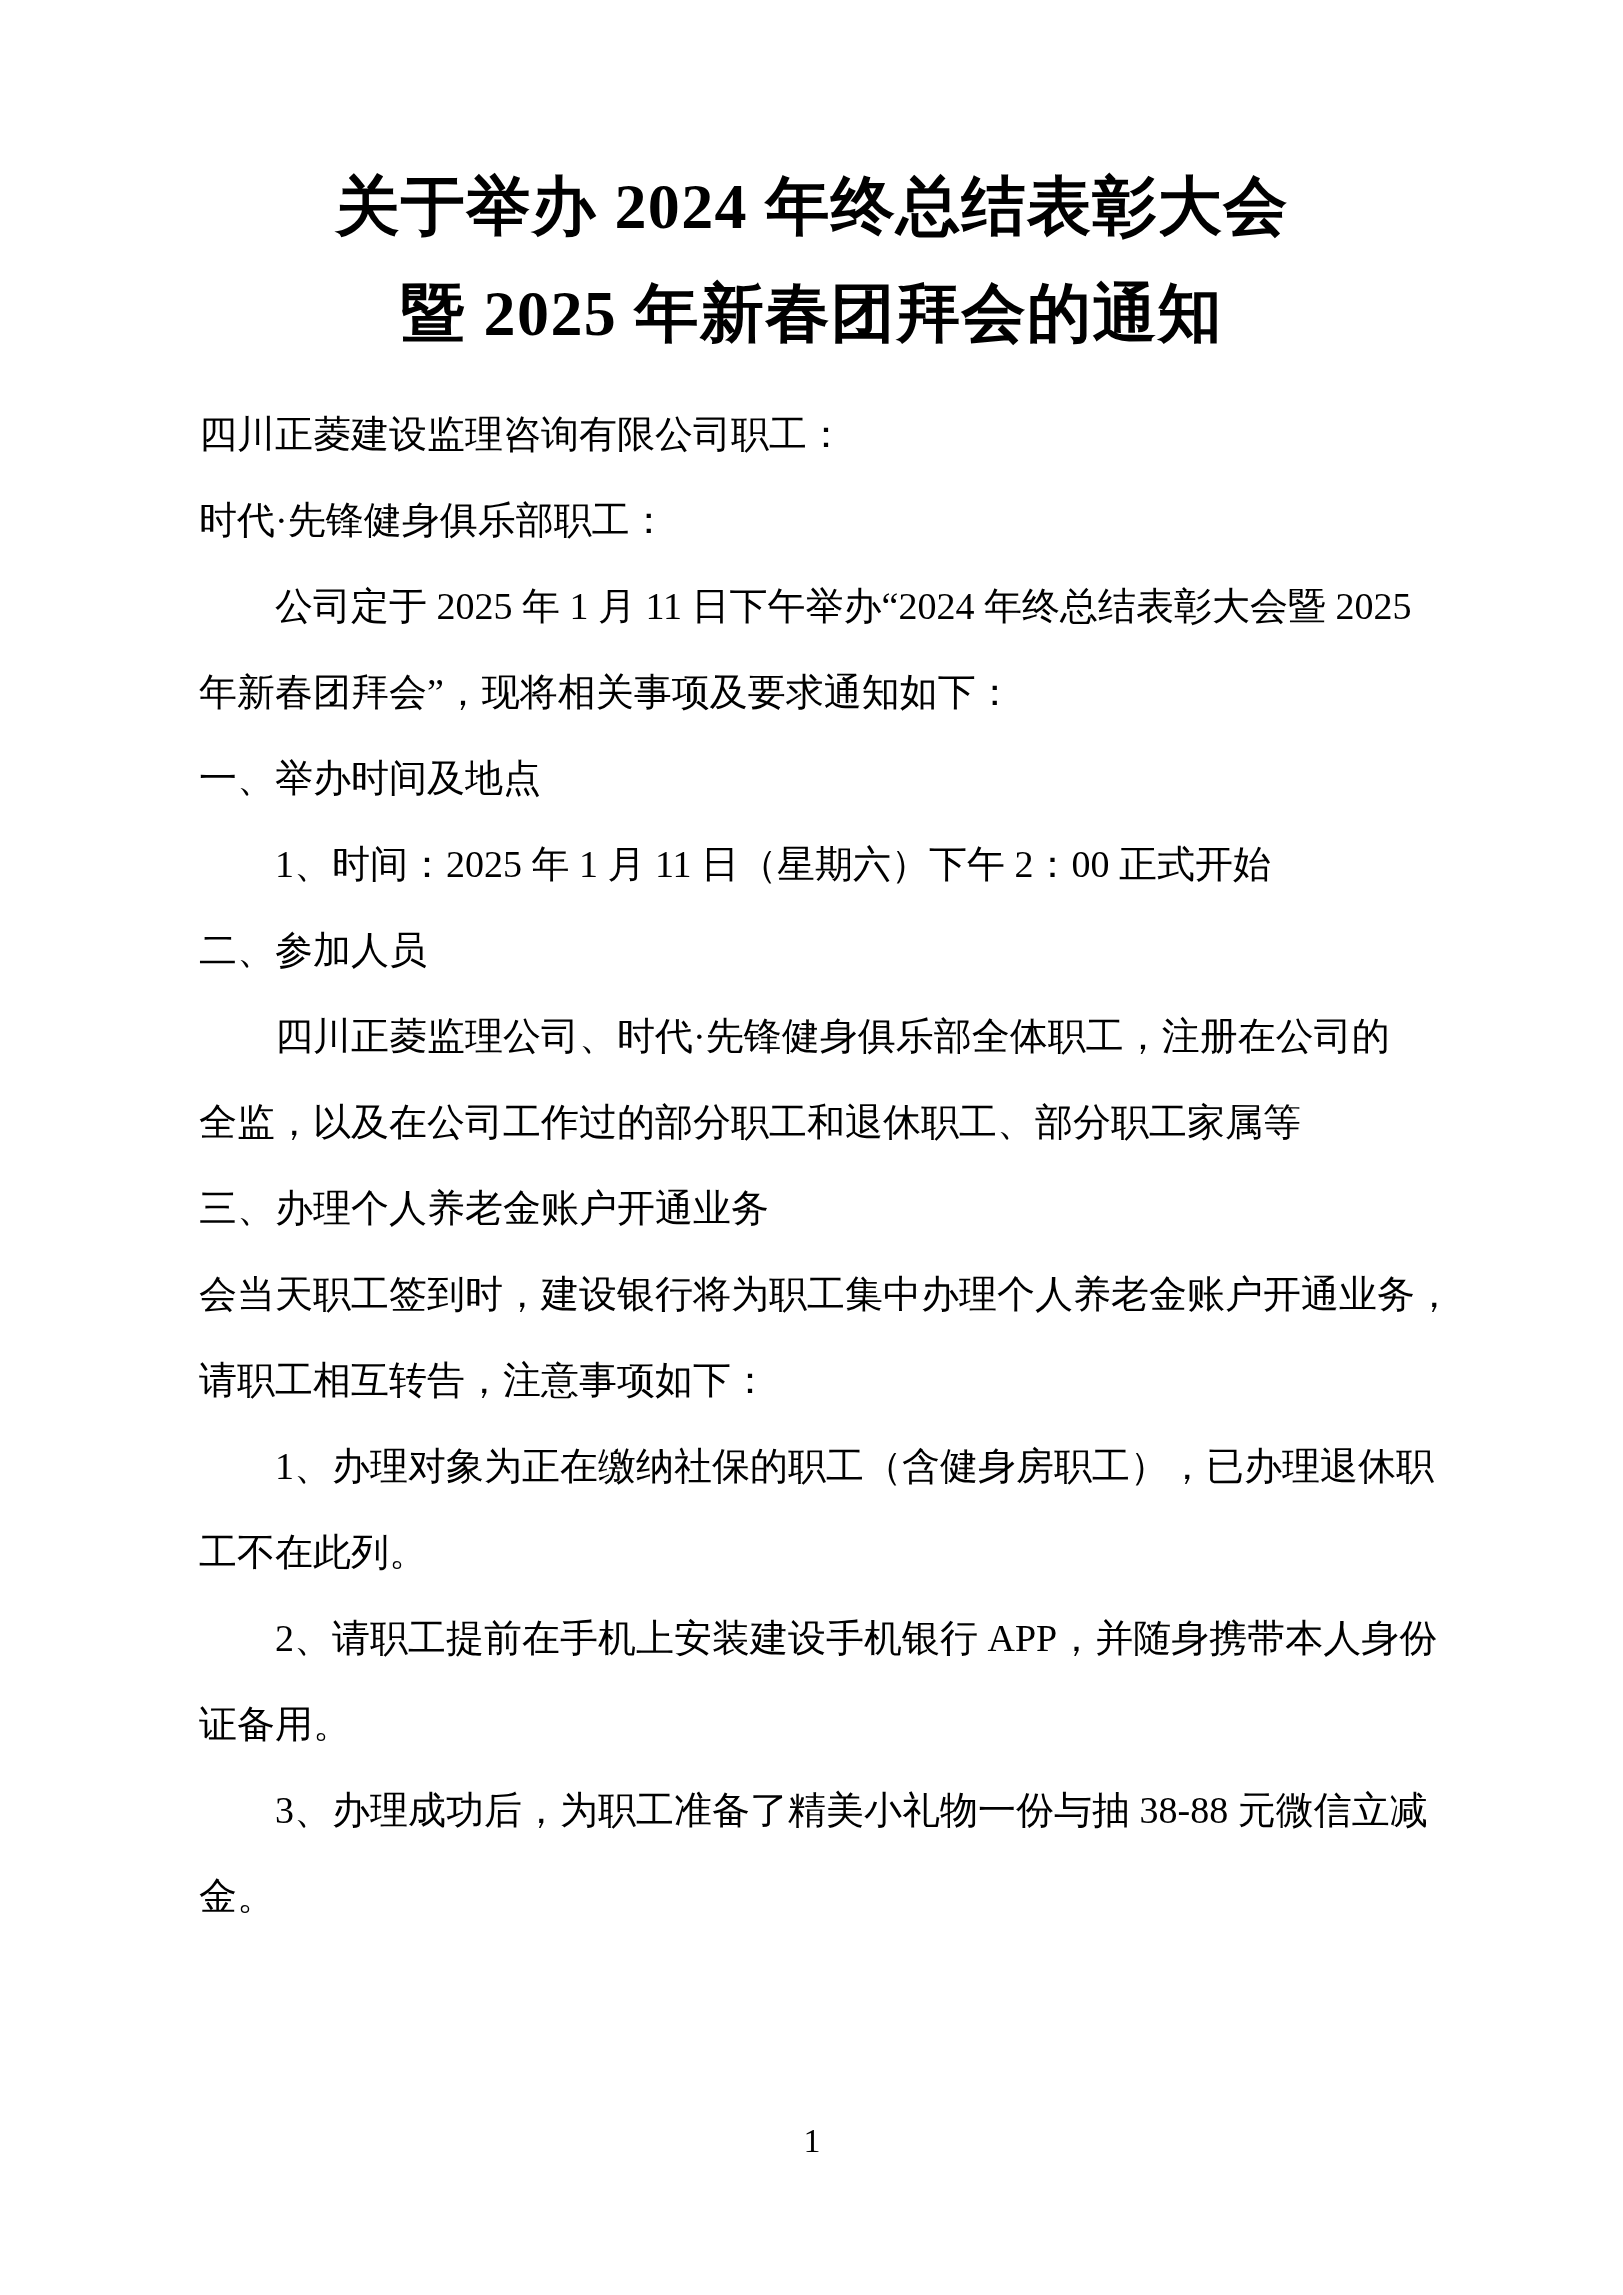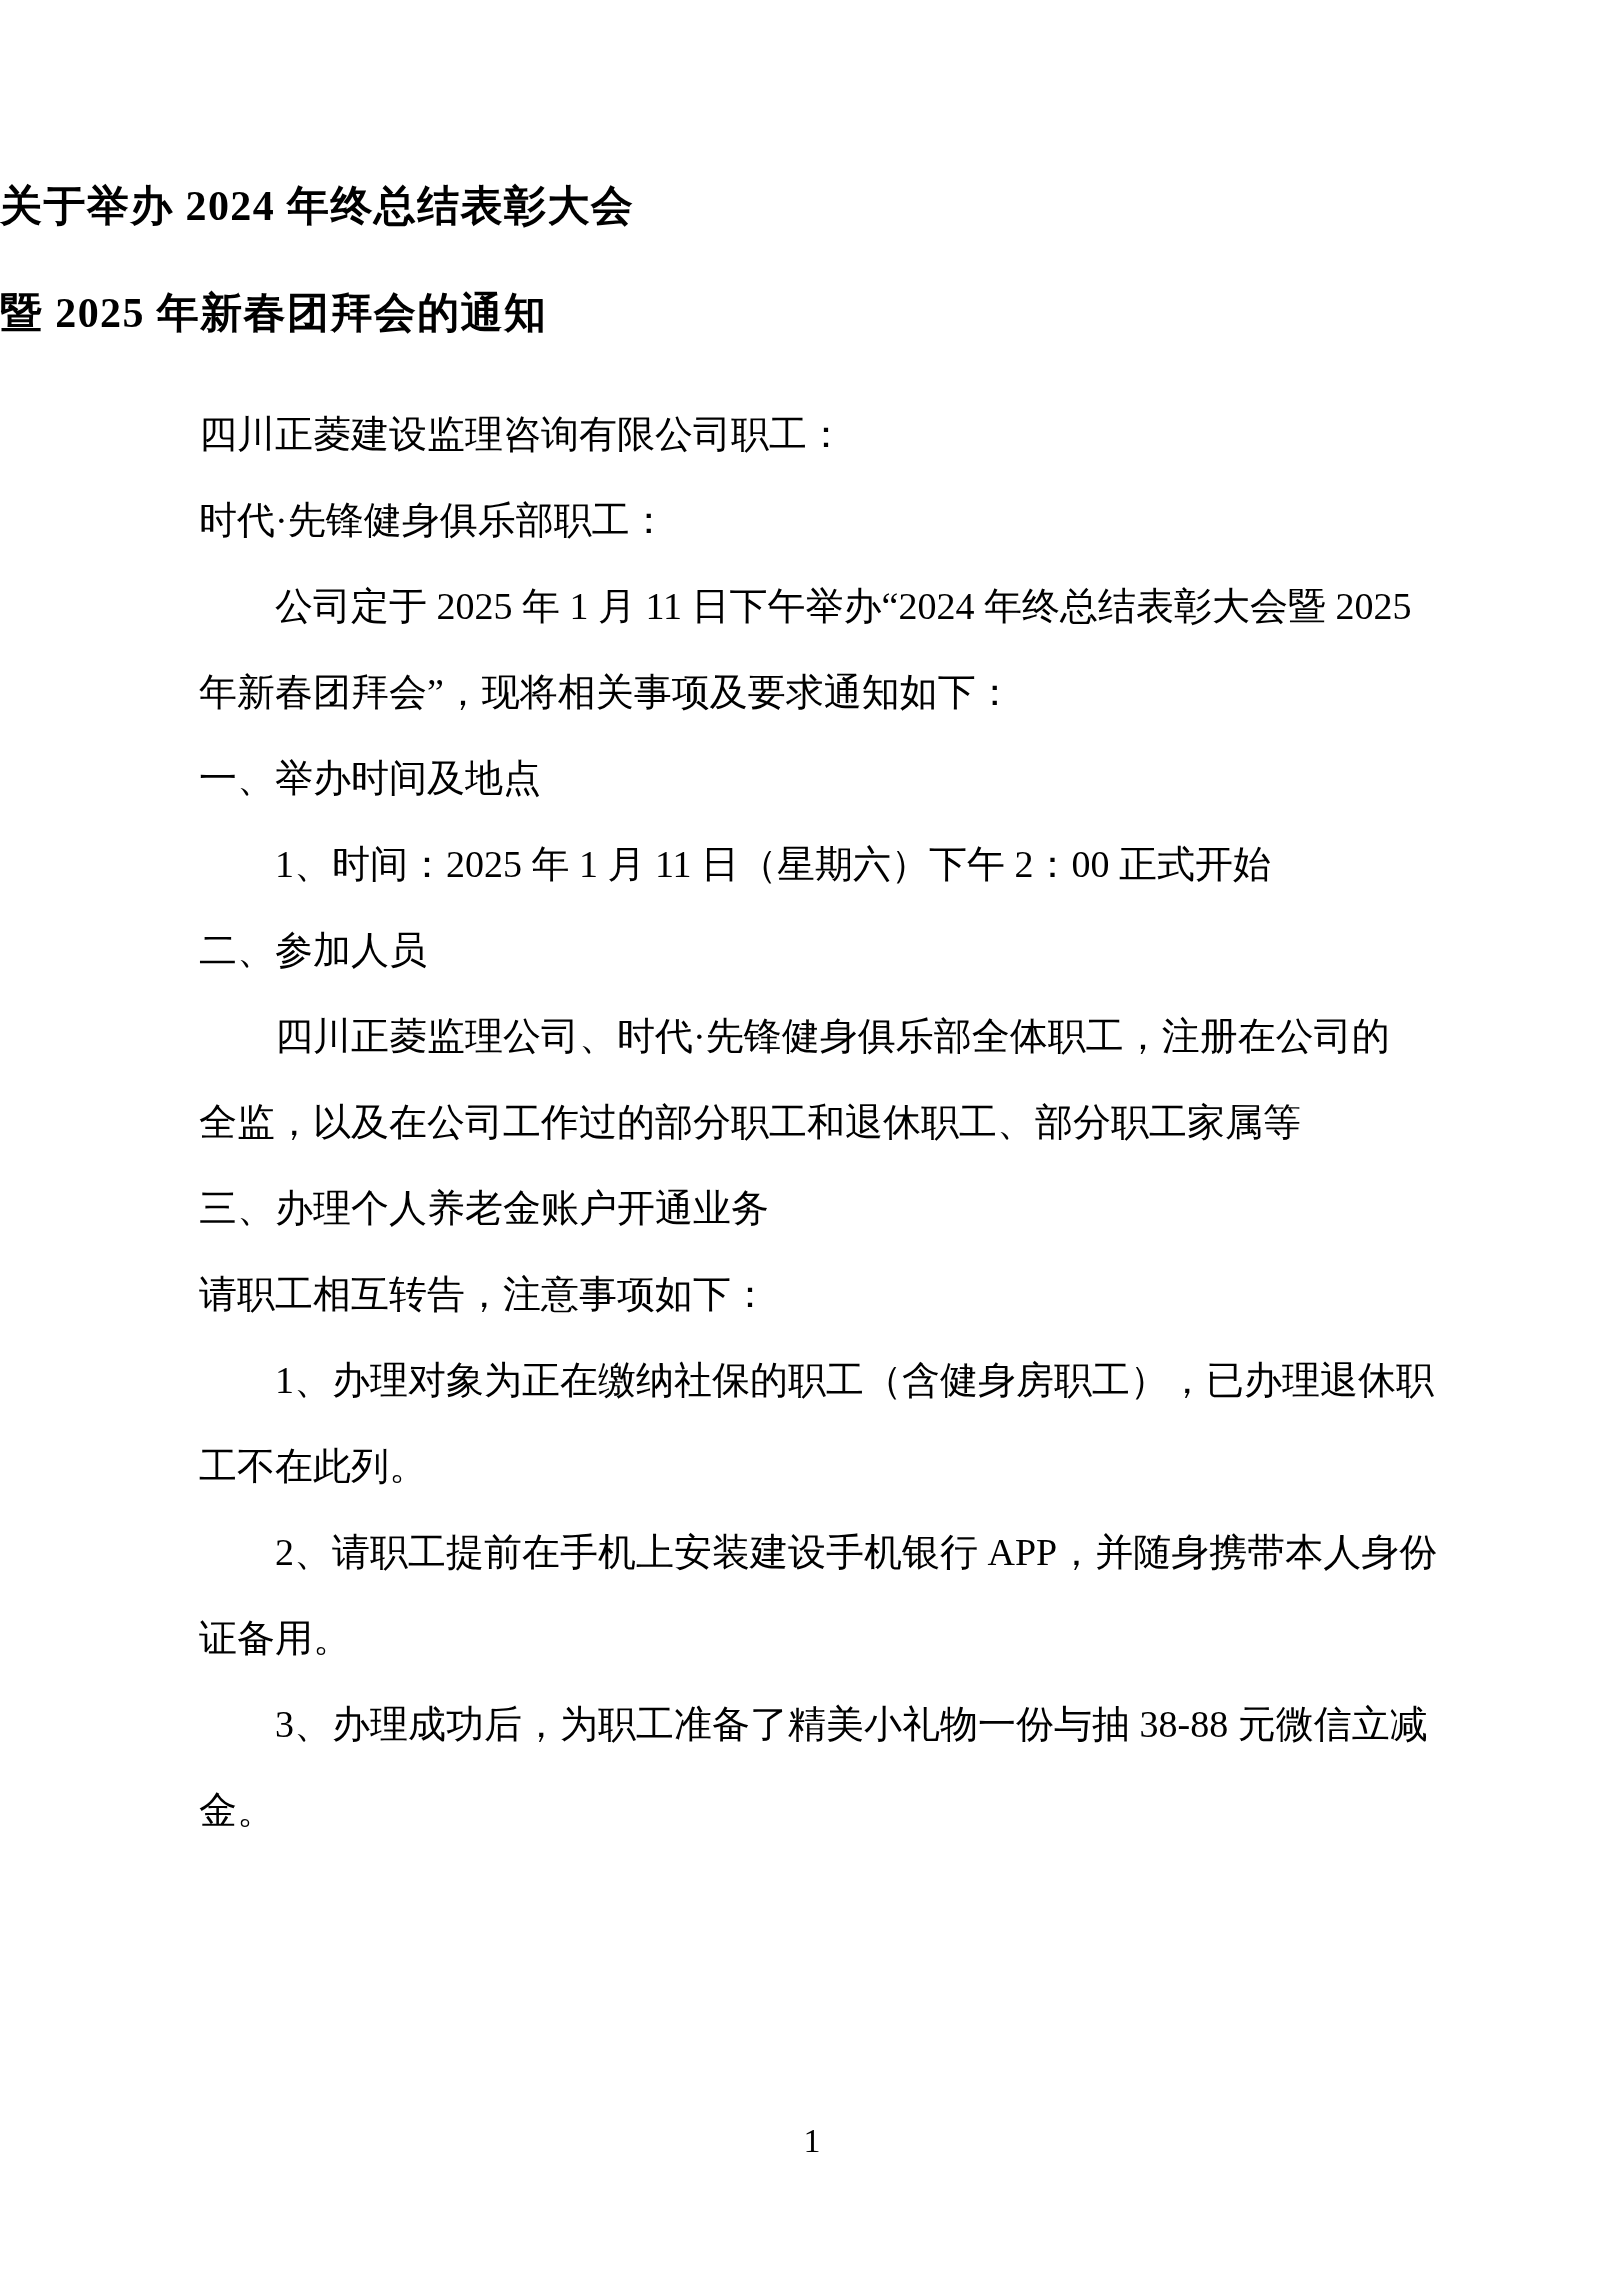--- a/index.html
+++ b/index.html
@@ -15,22 +15,22 @@
     background: #ffffff;
     color: #000000;
     font-family: "Liberation Serif", "DejaVu Serif", serif;
     overflow: hidden;
   }
   .doc-title {
     position: absolute;
     top: 153px;
     left: 0;
     width: 100%;
-    text-align: left;
-    font-size: 42px;
+    text-align: center;
+    font-size: 64px;
     font-weight: bold;
     line-height: 107px;
     letter-spacing: 1.4px;
     white-space: nowrap;
   }
   .doc-body {
     position: absolute;
     top: 391px;
     left: 199px;
     width: 1260px;
@@ -68,20 +68,21 @@
     <div class="line">四川正菱建设监理咨询有限公司职工：</div>
     <div class="line">时代·先锋健身俱乐部职工：</div>
     <div class="line indented">公司定于 2025 年 1 月 11 日下午举办“2024 年终总结表彰大会暨 2025</div>
     <div class="line">年新春团拜会”，现将相关事项及要求通知如下：</div>
     <div class="line">一、举办时间及地点</div>
     <div class="line indented">1、时间：2025 年 1 月 11 日（星期六）下午 2：00 正式开始</div>
     <div class="line">二、参加人员</div>
     <div class="line indented">四川正菱监理公司、时代·先锋健身俱乐部全体职工，注册在公司的</div>
     <div class="line">全监，以及在公司工作过的部分职工和退休职工、部分职工家属等</div>
     <div class="line">三、办理个人养老金账户开通业务</div>
+    <div class="line">会当天职工签到时，建设银行将为职工集中办理个人养老金账户开通业务，</div>
     <div class="line">请职工相互转告，注意事项如下：</div>
     <div class="line indented">1、办理对象为正在缴纳社保的职工（含健身房职工），已办理退休职</div>
     <div class="line">工不在此列。</div>
     <div class="line indented">2、请职工提前在手机上安装建设手机银行 APP，并随身携带本人身份</div>
     <div class="line">证备用。</div>
     <div class="line indented">3、办理成功后，为职工准备了精美小礼物一份与抽 38-88 元微信立减</div>
     <div class="line">金。</div>
   </div>
 
   <div class="page-number">1</div>

